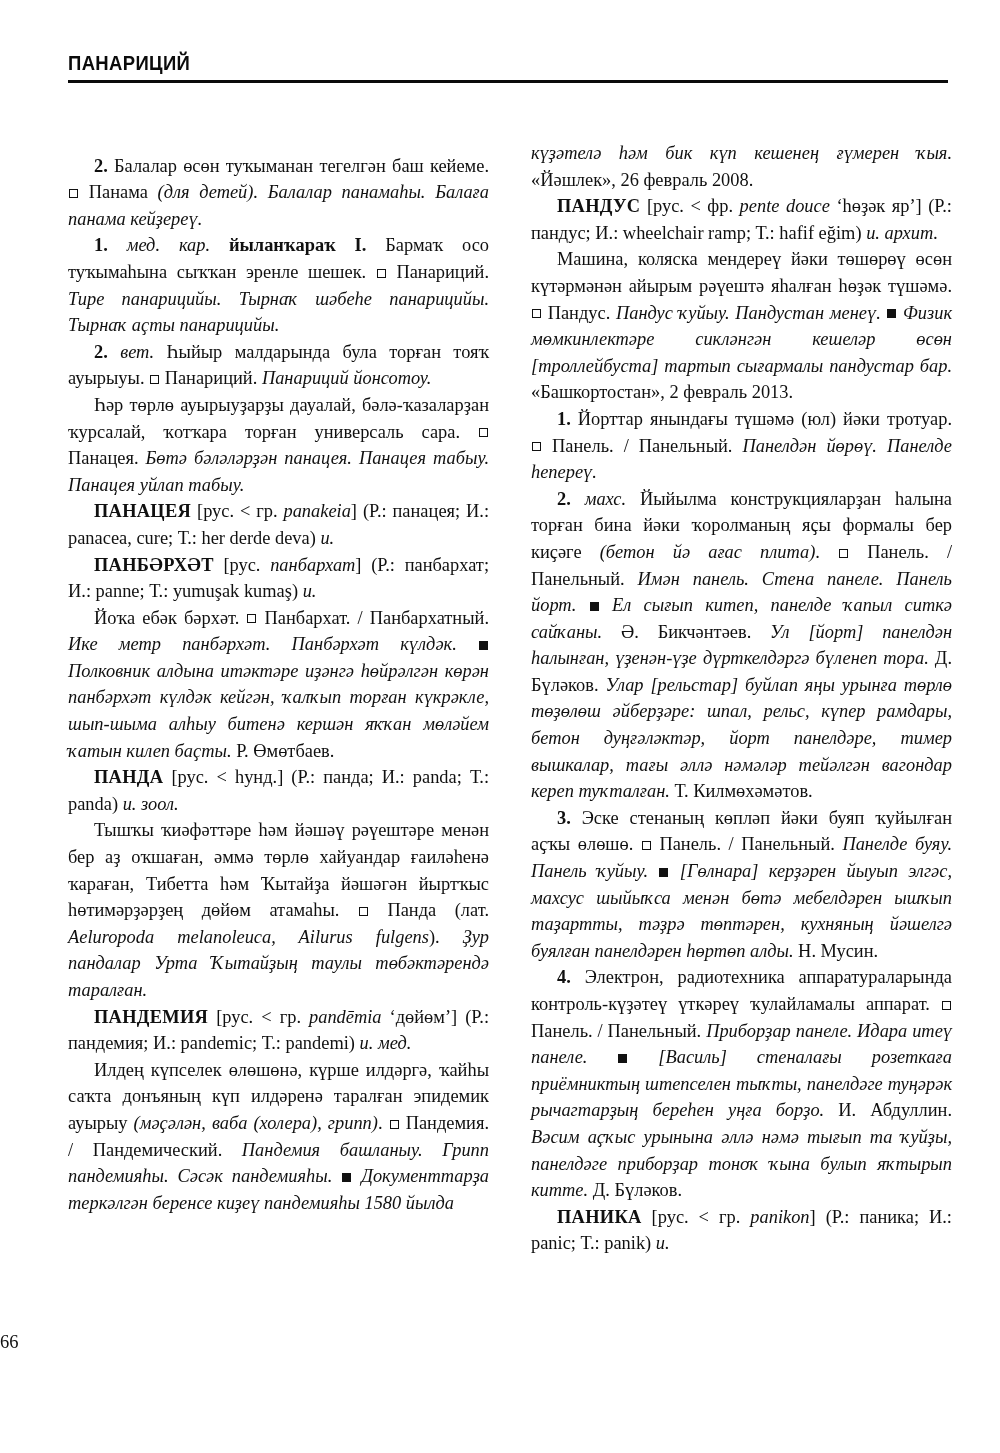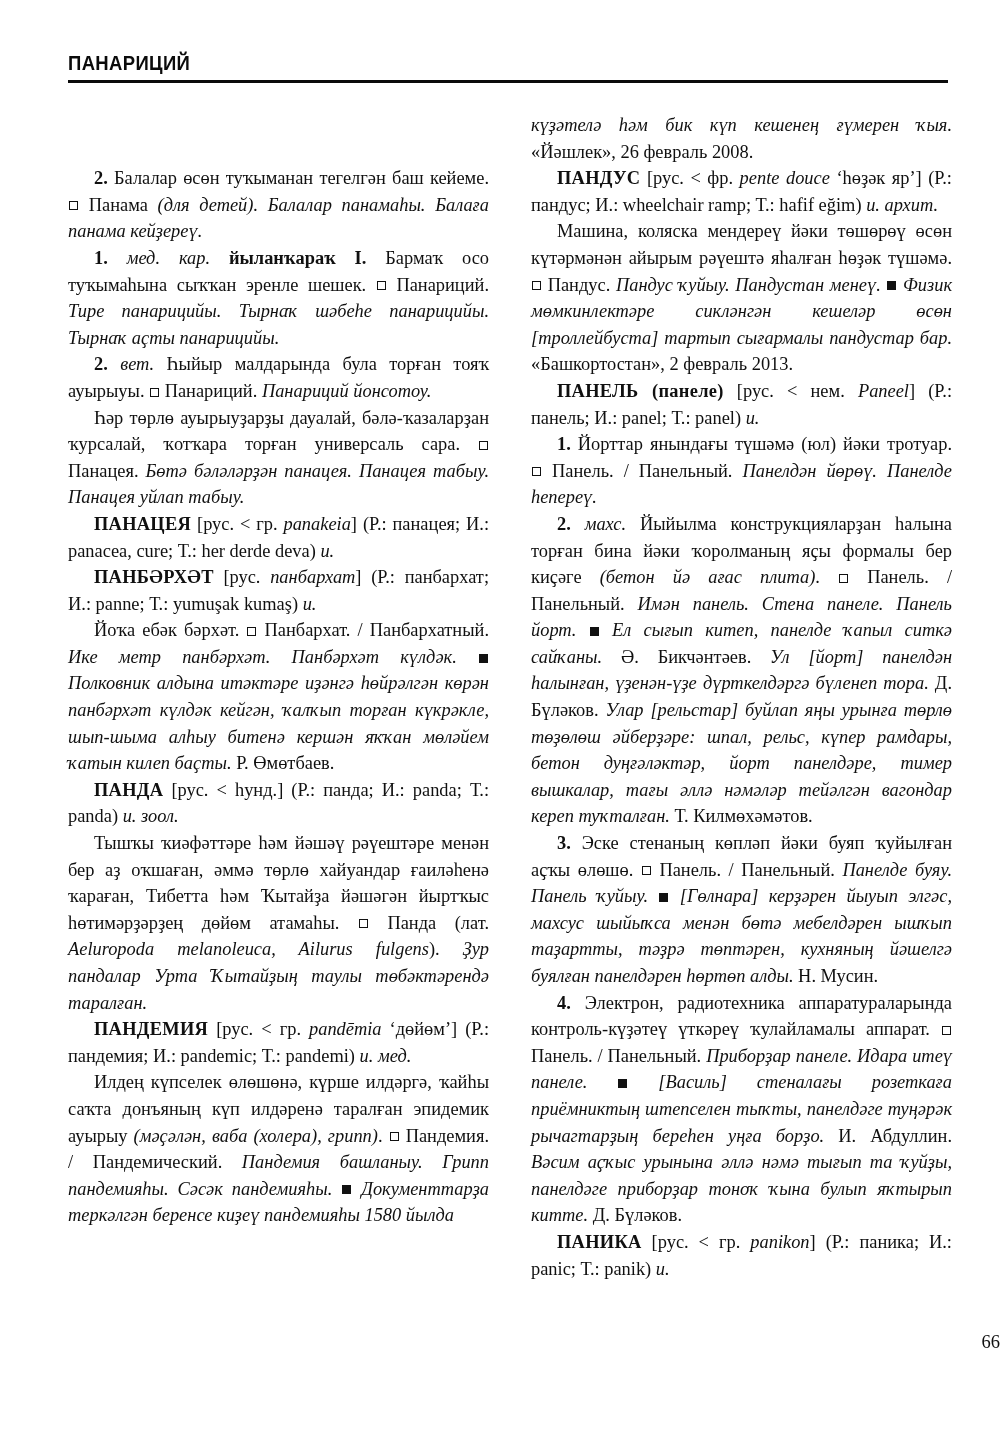--- a/index.html
+++ b/index.html
@@ -66,20 +66,21 @@
     font-size: 18.4px;
     line-height: 26.6px;
     text-align: justify;
     text-justify: inter-word;
     hyphens: none;
     -webkit-hyphens: none;
     text-indent: 26px;
   }
   p.pg.cont {
     text-indent: 0;
+    margin-top: 28px;
   }
 
   
   .b   { font-weight: bold; }
   .i   { font-style: italic; }
   .hw  { font-weight: bold; letter-spacing: 0.3px; }
 
   
   .sq-open, .sq-fill {
     display: inline-block;
@@ -91,21 +92,21 @@
   }
   .sq-open { border: 1.4px solid #111; background: transparent; }
   .sq-fill { background: #111; border: 1.4px solid #111; }
 
   
   .folio {
     position: absolute;
     top: 1332px;
     left: 0;
     width: 1000px;
-    text-align: right;
+    text-align: left;
     font-size: 18.5px;
     font-family: "Liberation Serif", "DejaVu Serif", serif;
   }
 </style>
 </head>
 <body>
 
 <div class="page">
 
   <div class="header">
@@ -124,21 +125,20 @@
         <p class="pg"><span>Йоҡа ебәк бәрхәт. </span><span class="sq-open"></span><span> Панбархат. / Панбархатный. </span><span class="i">Ике метр панбәрхәт. Панбәрхәт күлдәк.</span><span> </span><span class="sq-fill"></span><span class="i"> Полковник алдына итәктәре иҙәнгә һөйрәлгән көрән панбәрхәт күлдәк кейгән, ҡалҡып торған күкрәкле, шып-шыма алһыу битенә кершән яҡҡан мөләйем ҡатын килеп баҫты.</span><span> Р. Өмөтбаев.</span></p>
         <p class="pg"><span class="hw">ПАНДА</span><span> [рус. &lt; һунд.] (Р.: панда; И.: panda; Т.: panda) </span><span class="i">и. зоол.</span></p>
         <p class="pg"><span>Тышҡы ҡиәфәттәре һәм йәшәү рәүештәре менән бер аҙ оҡшаған, әммә төрлө хайуандар ғаиләһенә ҡараған, Тибетта һәм Ҡытайҙа йәшәгән йыртҡыс һөтимәрҙәрҙең дөйөм атамаһы. </span><span class="sq-open"></span><span> Панда (лат. </span><span class="i">Aeluropoda melanoleuca, Ailurus fulgens</span><span>). </span><span class="i">Ҙур пандалар Урта Ҡытайҙың таулы төбәктәрендә таралған.</span></p>
         <p class="pg"><span class="hw">ПАНДЕМИЯ</span><span> [рус. &lt; гр. </span><span class="i">pandēmia</span><span> ‘дөйөм’] (Р.: пандемия; И.: pandemic; Т.: pandemi) </span><span class="i">и. мед.</span></p>
         <p class="pg"><span>Илдең күпселек өлөшөнә, күрше илдәргә, ҡайһы саҡта донъяның күп илдәренә таралған эпидемик ауырыу </span><span class="i">(мәҫәлән, ваба (холера), грипп)</span><span>. </span><span class="sq-open"></span><span> Пандемия. / Пандемический. </span><span class="i">Пандемия башланыу. Грипп пандемияһы. Сәсәк пандемияһы.</span><span> </span><span class="sq-fill"></span><span class="i"> Документтарҙа теркәлгән беренсе киҙеү пандемияһы 1580 йылда</span></p>
       </div>
     <div class="col" id="col-right">
         <p class="pg cont"><span class="i">күҙәтелә һәм бик күп кешенең ғүмерен ҡыя.</span><span> «Йәшлек», 26 февраль 2008.</span></p>
         <p class="pg"><span class="hw">ПАНДУС</span><span> [рус. &lt; фр. </span><span class="i">pente douce</span><span> ‘һөҙәк яр’] (Р.: пандус; И.: wheelchair ramp; Т.: hafif eğim) </span><span class="i">и. архит.</span></p>
         <p class="pg"><span>Машина, коляска мендереү йәки төшөрөү өсөн күтәрмәнән айырым рәүештә яһалған һөҙәк түшәмә. </span><span class="sq-open"></span><span> Пандус. </span><span class="i">Пандус ҡуйыу. Пандустан менеү.</span><span> </span><span class="sq-fill"></span><span class="i"> Физик мөмкинлектәре сикләнгән кешеләр өсөн [троллейбуста] тартып сығармалы пандустар бар.</span><span> «Башкортостан», 2 февраль 2013.</span></p>
-        <p class="pg"><span class="hw">ПАНЕЛЬ (панеле)</span><span> [рус. &lt; нем. </span><span class="i">Paneel</span><span>] (Р.: панель; И.: panel; Т.: panel) </span><span class="i">и.</span></p>
         <p class="pg"><span class="b">1.</span><span> Йорттар янындағы түшәмә (юл) йәки тротуар. </span><span class="sq-open"></span><span> Панель. / Панельный. </span><span class="i">Панелдән йөрөү. Панелде һеперeү.</span></p>
         <p class="pg"><span class="b">2.</span><span> </span><span class="i">махс.</span><span> Йыйылма конструкцияларҙан һалына торған бина йәки ҡоролманың яҫы формалы бер киҫәге </span><span class="i">(бетон йә ағас плита)</span><span>. </span><span class="sq-open"></span><span> Панель. / Панельный. </span><span class="i">Имән панель. Стена панеле. Панель йорт.</span><span> </span><span class="sq-fill"></span><span class="i"> Ел сығып китеп, панелде ҡапыл ситкә сайҡаны.</span><span> Ә. Бикчәнтәев. </span><span class="i">Ул [йорт] панелдән һалынған, үҙенән-үҙе дүрткелдәргә бүленеп тора.</span><span> Д. Бүләков. </span><span class="i">Улар [рельстар] буйлап яңы урынға төрлө төҙөлөш әйберҙәре: шпал, рельс, күпер рамдары, бетон дуңғәләктәр, йорт панелдәре, тимер вышкалар, тағы әллә нәмәләр тейәлгән вагондар кереп туҡталған.</span><span> Т. Килмөхәмәтов.</span></p>
         <p class="pg"><span class="b">3.</span><span> Эске стенаның көпләп йәки буяп ҡуйылған аҫҡы өлөшө. </span><span class="sq-open"></span><span> Панель. / Панельный. </span><span class="i">Панелде буяу. Панель ҡуйыу.</span><span> </span><span class="sq-fill"></span><span class="i"> [Гөлнара] керҙәрен йыуып элгәс, махсус шыйыҡса менән бөтә мебелдәрен ышҡып таҙартты, тәҙрә төптәрен, кухняның йәшелгә буялған панелдәрен һөртөп алды.</span><span> Н. Мусин.</span></p>
         <p class="pg"><span class="b">4.</span><span> Электрон, радиотехника аппаратураларында контроль-күҙәтеү үткәреү ҡулайламалы аппарат. </span><span class="sq-open"></span><span> Панель. / Панельный. </span><span class="i">Приборҙар панеле. Идара итеү панеле.</span><span> </span><span class="sq-fill"></span><span class="i"> [Василь] стеналағы розеткаға приёмниктың штепселен тыҡты, панелдәге туңәрәк рычагтарҙың береһен уңға борҙо.</span><span> И. Абдуллин. </span><span class="i">Вәсим аҫҡыс урынына әллә нәмә тығып та ҡуйҙы, панелдәге приборҙар тоноҡ ҡына булып яҡтырып китте.</span><span> Д. Бүләков.</span></p>
         <p class="pg"><span class="hw">ПАНИКА</span><span> [рус. &lt; гр. </span><span class="i">panikon</span><span>] (Р.: паника; И.: panic; Т.: panik) </span><span class="i">и.</span></p>
       </div>
   </div>
 
   <div class="folio">66</div>
 

